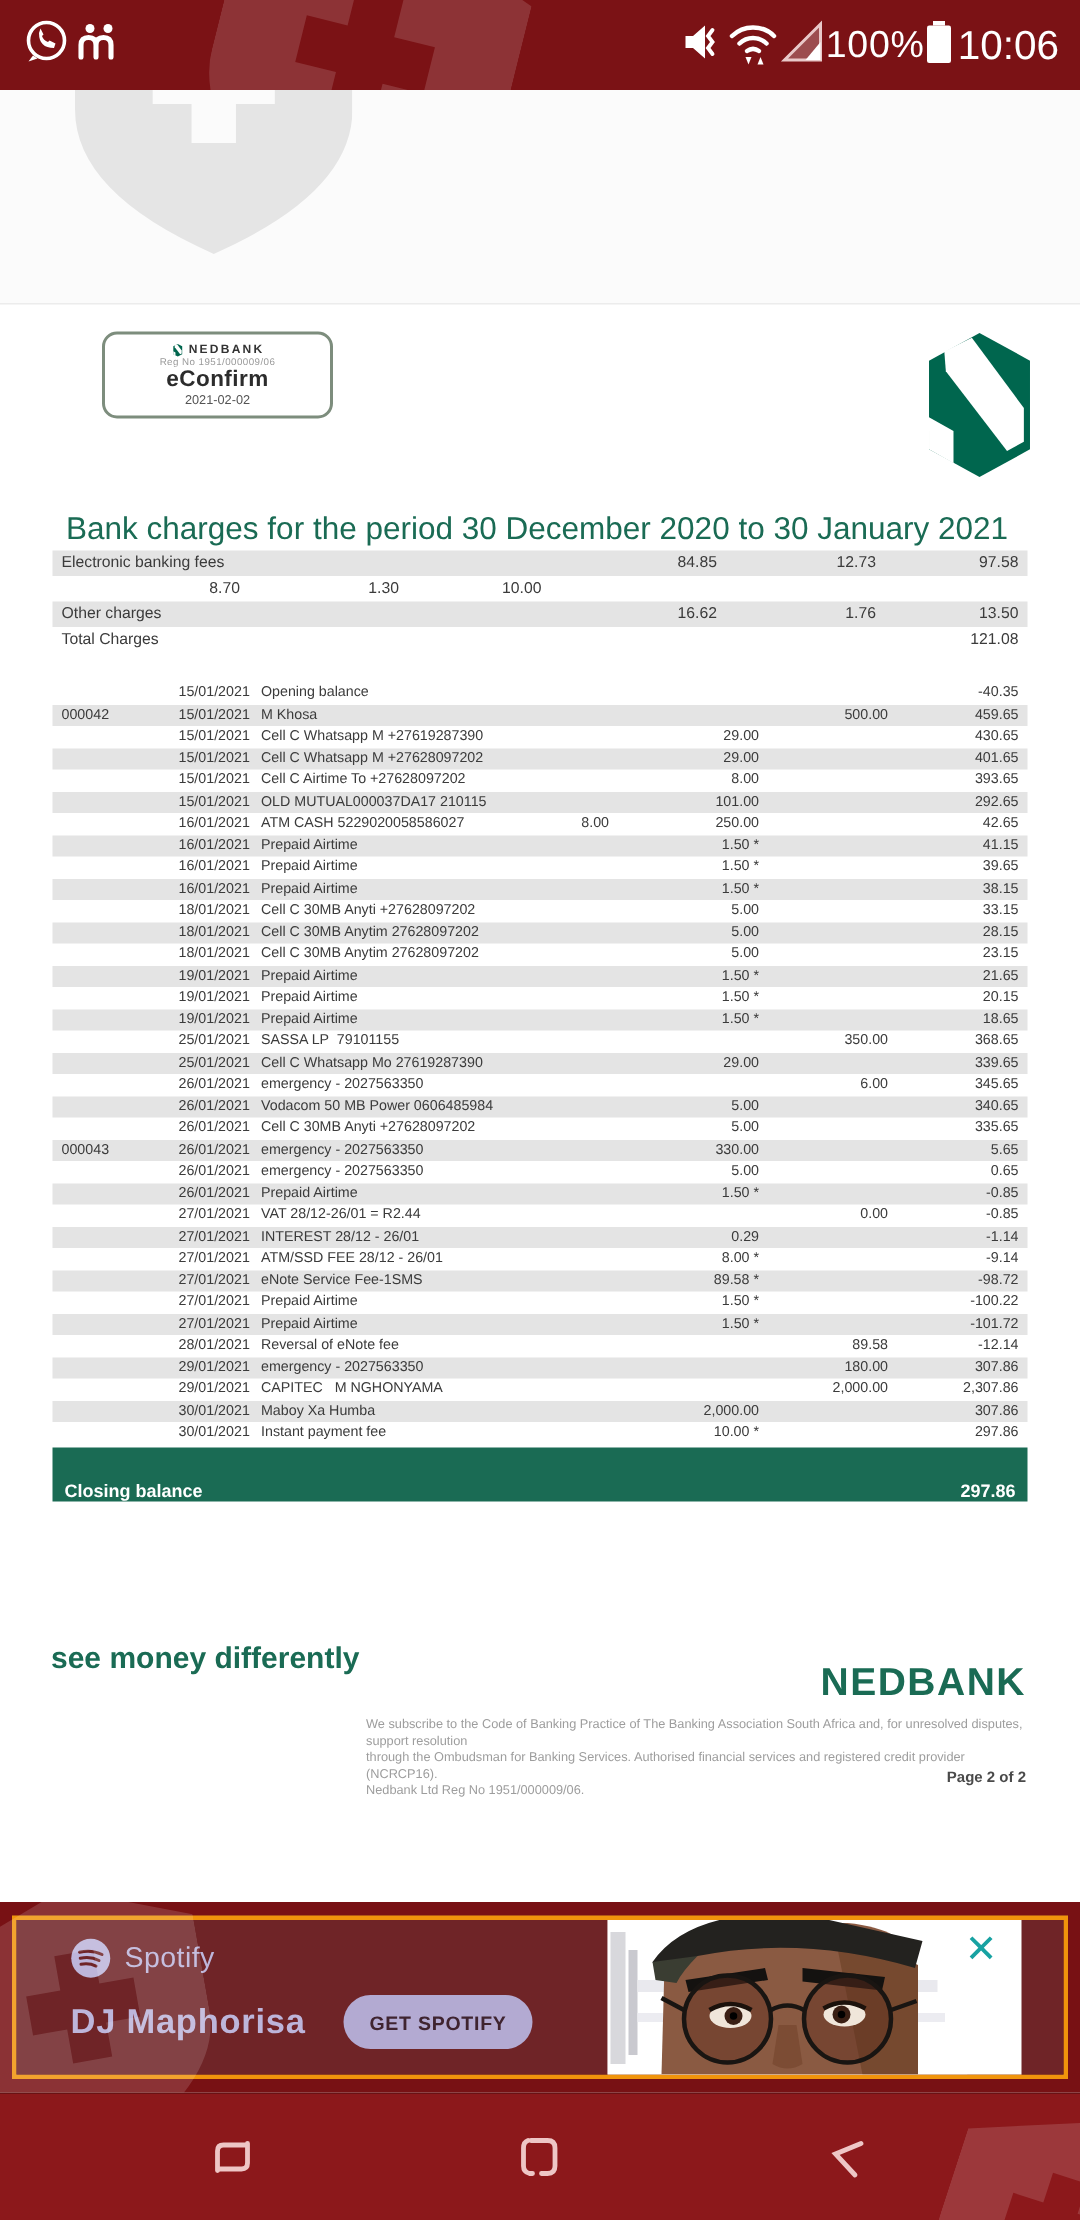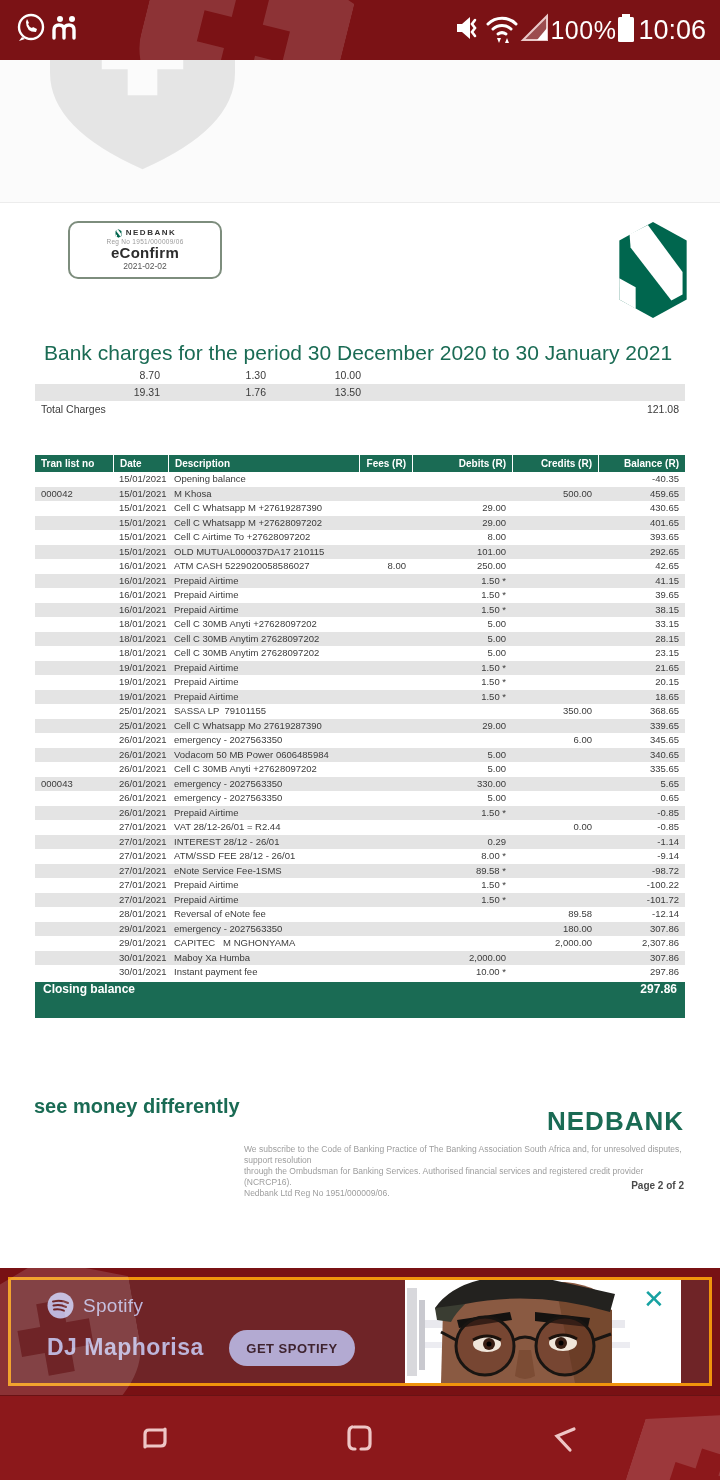--- a/index.html
+++ b/index.html
@@ -44,21 +44,21 @@
   .thead .c:first-child{border-left:none}
   .trow{display:flex}
   .t1 .trow{height:17px;line-height:17px;font-size:10.5px}
   .t2 .trow{height:14.5px;line-height:14.5px}
   .trow.shade{background:var(--stripe-gray)}
   .c{overflow:hidden;white-space:pre;padding:0 6px}
   .c.r{text-align:right}
   .t1 .c0{width:318px}.t1 .c1{width:131px}.t1 .c2{width:106px}.t1 .c3{width:95px}
   .t2 .c0{width:78px}.t2 .c1{width:55px}.t2 .c2{width:191px}.t2 .c3{width:53px}
   .t2 .c4{width:100px}.t2 .c5{width:86px}.t2 .c6{width:87px}
-  .closing{display:flex;justify-content:space-between;align-items:flex-start;height:36px;margin-top:2px;
+  .closing{display:flex;justify-content:space-between;align-items:flex-end;height:36px;margin-top:2px;
     background:var(--nedbank-green);color:#fff;font-weight:bold;font-size:12px;padding:0 8px}
 
   .tagline{position:absolute;left:34px;top:892px;font-size:20px;font-weight:bold;color:var(--nedbank-green)}
   .wordmark{position:absolute;right:36px;top:903px;font-size:26px;font-weight:bold;letter-spacing:1px;color:var(--nedbank-green)}
   .legal{position:absolute;right:36px;top:941px;width:440px;text-align:left;font-size:8.5px;line-height:11px;color:#9d9d9d}
   .pageno{position:absolute;right:36px;top:977px;font-size:10px;font-weight:bold;color:#4a4a4a}
 
   
   .shield{position:absolute;pointer-events:none}
   .shield svg{display:block;width:100%;height:100%}
@@ -221,49 +221,47 @@
       <div class="nlogo">
         <svg width="102" height="102" viewBox="0 0 100 100">
             <use href="#nedbank-n"></use>
           </svg>
       </div>
 
       <div class="doc-title">Bank charges for the period 30 December 2020 to 30 January 2021</div>
 
       <div class="tbl t1">
         <div>
+            <div class="trow shade">
+              <div class="c c0">Electronic banking fees</div>
+              <div class="c c1 r">84.85</div>
+              <div class="c c2 r">12.73</div>
+              <div class="c c3 r">97.58</div>
+            </div>
             <div class="trow">
               <div class="c c1 r">8.70</div>
               <div class="c c2 r">1.30</div>
               <div class="c c3 r">10.00</div>
             </div>
             <div class="trow shade">
-              <div class="c c1 r">19.31</div>
+              <div class="c c0">Other charges</div>
+              <div class="c c1 r">16.62</div>
               <div class="c c2 r">1.76</div>
               <div class="c c3 r">13.50</div>
             </div>
             <div class="trow">
               <div class="c c0">Total Charges</div>
               <div class="c c1 r"></div>
               <div class="c c2 r"></div>
               <div class="c c3 r">121.08</div>
             </div>
           </div>
       </div>
 
       <div class="tbl t2">
-        <div class="thead">
-            <div class="c c0">Tran list no</div>
-            <div class="c c1">Date</div>
-            <div class="c c2">Description</div>
-            <div class="c c3 r">Fees (R)</div>
-            <div class="c c4 r">Debits (R)</div>
-            <div class="c c5 r">Credits (R)</div>
-            <div class="c c6 r">Balance (R)</div>
-          </div>
         <div>
             <div class="trow">
               <div class="c c0"></div>
               <div class="c c1">15/01/2021</div>
               <div class="c c2">Opening balance</div>
               <div class="c c3 r"></div>
               <div class="c c4 r"></div>
               <div class="c c5 r"></div>
               <div class="c c6 r">-40.35</div>
             </div>

